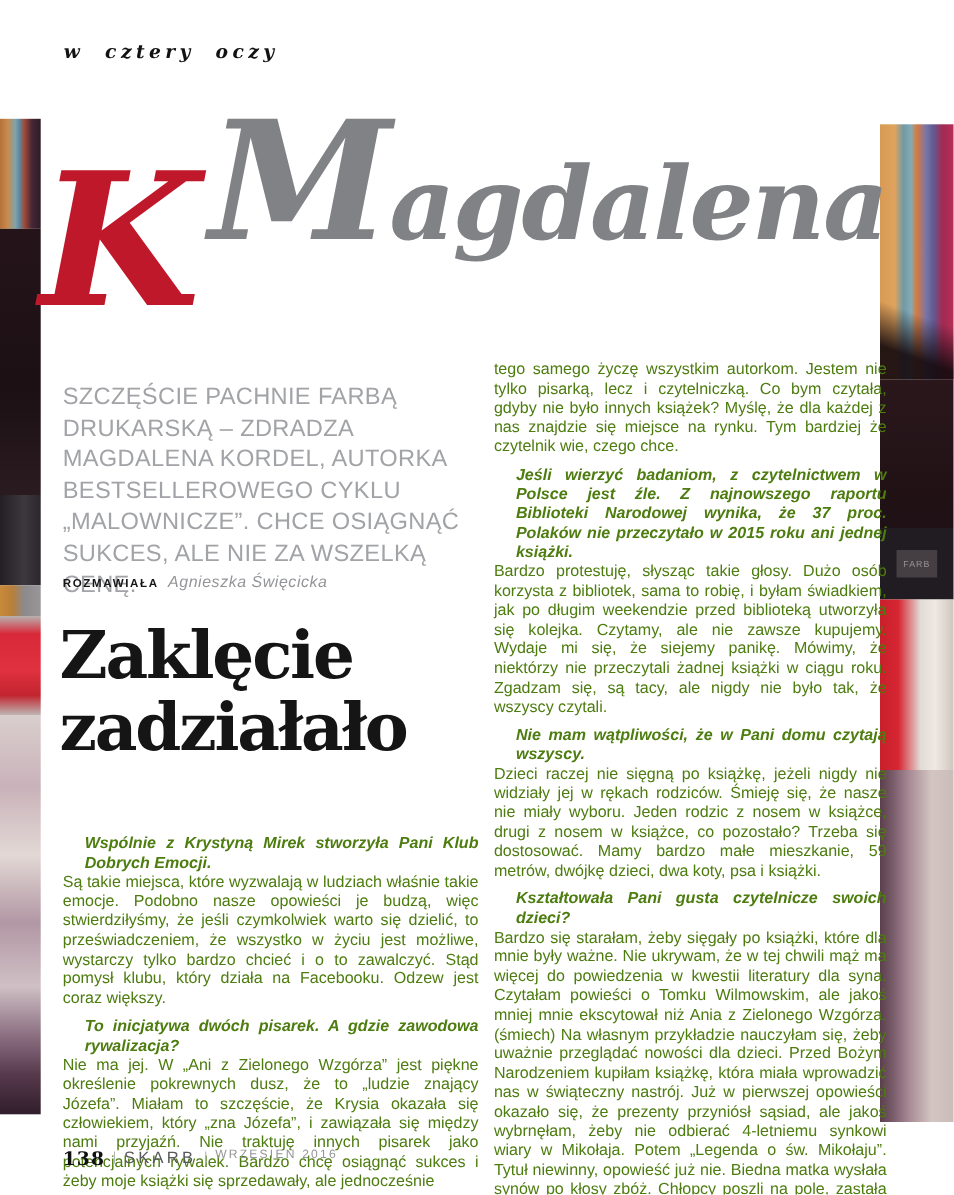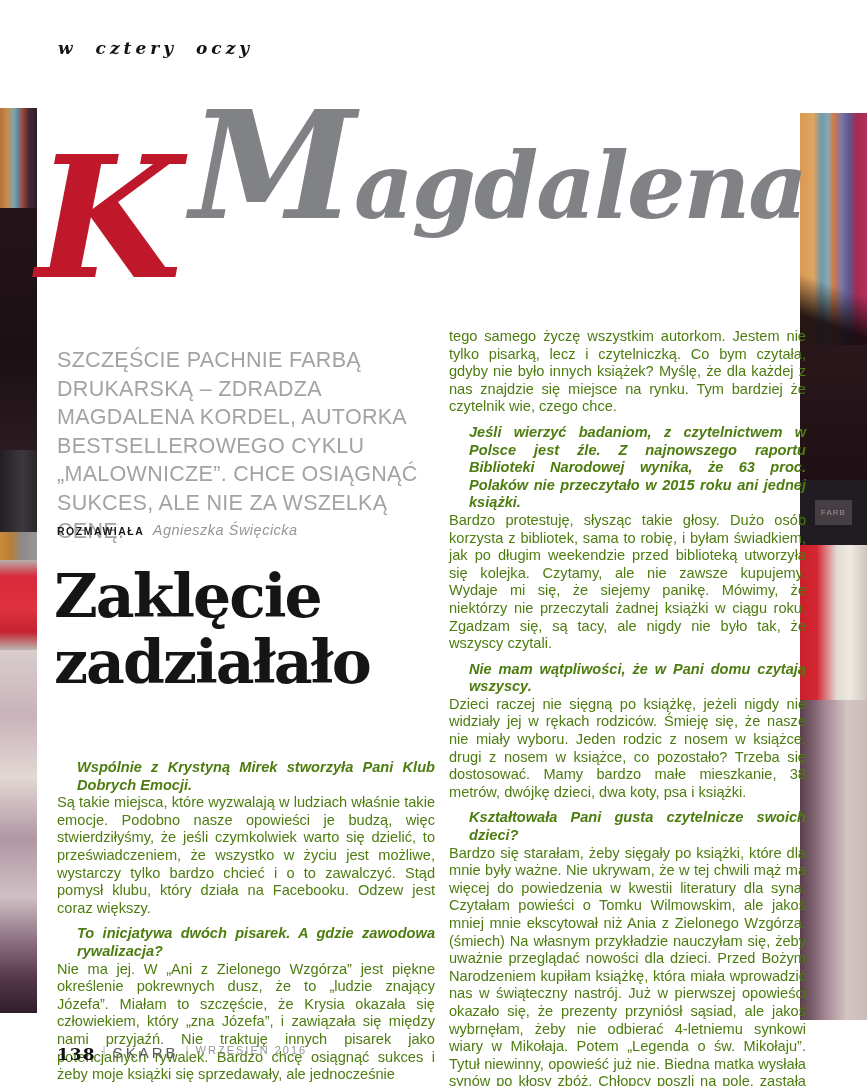--- a/index.html
+++ b/index.html
@@ -126,24 +126,24 @@
 
 <div class="col col-left">
   <p class="q">Wspólnie z Krystyną Mirek stworzyła Pani Klub Dobrych Emocji.</p>
   <p class="a">Są takie miejsca, które wyzwalają w ludziach właśnie takie emocje. Podobno nasze opowieści je budzą, więc stwierdziłyśmy, że jeśli czymkolwiek warto się dzielić, to przeświadczeniem, że wszystko w życiu jest możliwe, wystarczy tylko bardzo chcieć i o to zawalczyć. Stąd pomysł klubu, który działa na Facebooku. Odzew jest coraz większy.</p>
   <p class="q">To inicjatywa dwóch pisarek. A gdzie zawodowa rywalizacja?</p>
   <p class="a">Nie ma jej. W „Ani z Zielonego Wzgórza” jest piękne określenie pokrewnych dusz, że to „ludzie znający Józefa”. Miałam to szczęście, że Krysia okazała się człowiekiem, który „zna Józefa”, i zawiązała się między nami przyjaźń. Nie traktuję innych pisarek jako potencjalnych rywalek. Bardzo chcę osiągnąć sukces i żeby moje książki się sprzedawały, ale jednocześnie</p>
 </div>
 
 <div class="col col-right">
   <p class="a">tego samego życzę wszystkim autorkom. Jestem nie tylko pisarką, lecz i czytelniczką. Co bym czytała, gdyby nie było innych książek? Myślę, że dla każdej z nas znajdzie się miejsce na rynku. Tym bardziej że czytelnik wie, czego chce.</p>
-  <p class="q">Jeśli wierzyć badaniom, z czytelnictwem w Polsce jest źle. Z najnowszego raportu Biblioteki Narodowej wynika, że 63 proc. Polaków nie przeczytało w 2015 roku ani jednej książki.</p>
+  <p class="q">Jeśli wierzyć badaniom, z czytelnictwem w Polsce jest źle. Z najnowszego raportu Biblioteki Narodowej wynika, że 37 proc. Polaków nie przeczytało w 2015 roku ani jednej książki.</p>
   <p class="a">Bardzo protestuję, słysząc takie głosy. Dużo osób korzysta z bibliotek, sama to robię, i byłam świadkiem, jak po długim weekendzie przed biblioteką utworzyła się kolejka. Czytamy, ale nie zawsze kupujemy. Wydaje mi się, że siejemy panikę. Mówimy, że niektórzy nie przeczytali żadnej książki w ciągu roku. Zgadzam się, są tacy, ale nigdy nie było tak, że wszyscy czytali.</p>
   <p class="q">Nie mam wątpliwości, że w Pani domu czytają wszyscy.</p>
-  <p class="a">Dzieci raczej nie sięgną po książkę, jeżeli nigdy nie widziały jej w rękach rodziców. Śmieję się, że nasze nie miały wyboru. Jeden rodzic z nosem w książce, drugi z nosem w książce, co pozostało? Trzeba się dostosować. Mamy bardzo małe mieszkanie, 38 metrów, dwójkę dzieci, dwa koty, psa i książki.</p>
+  <p class="a">Dzieci raczej nie sięgną po książkę, jeżeli nigdy nie widziały jej w rękach rodziców. Śmieję się, że nasze nie miały wyboru. Jeden rodzic z nosem w książce, drugi z nosem w książce, co pozostało? Trzeba się dostosować. Mamy bardzo małe mieszkanie, 59 metrów, dwójkę dzieci, dwa koty, psa i książki.</p>
   <p class="q">Kształtowała Pani gusta czytelnicze swoich dzieci?</p>
   <p class="a">Bardzo się starałam, żeby sięgały po książki, które dla mnie były ważne. Nie ukrywam, że w tej chwili mąż ma więcej do powiedzenia w kwestii literatury dla syna. Czytałam powieści o Tomku Wilmowskim, ale jakoś mniej mnie ekscytował niż Ania z Zielonego Wzgórza. (śmiech) Na własnym przykładzie nauczyłam się, żeby uważnie przeglądać nowości dla dzieci. Przed Bożym Narodzeniem kupiłam książkę, która miała wprowadzić nas w świąteczny nastrój. Już w pierwszej opowieści okazało się, że prezenty przyniósł sąsiad, ale jakoś wybrnęłam, żeby nie odbierać 4-letniemu synkowi wiary w Mikołaja. Potem „Legenda o św. Mikołaju”. Tytuł niewinny, opowieść już nie. Biedna matka wysłała synów po kłosy zbóż. Chłopcy poszli na pole, zastała ich noc, zgubili się i zobaczyli światełko. Pobiegli tam, zapukali do drzwi, otworzył im rzeźnik w czerwonym fartuchu. Grzecznie powiedzieli „dzień dobry” i nic</p>
 </div>
 
 <div class="footer">
   <span class="page-num">138</span>
   <span class="f-sep">|</span>
   <span class="f-mag">SKARB</span>
   <span class="f-sep">|</span>
   <span class="f-issue">WRZESIEŃ 2016</span>

